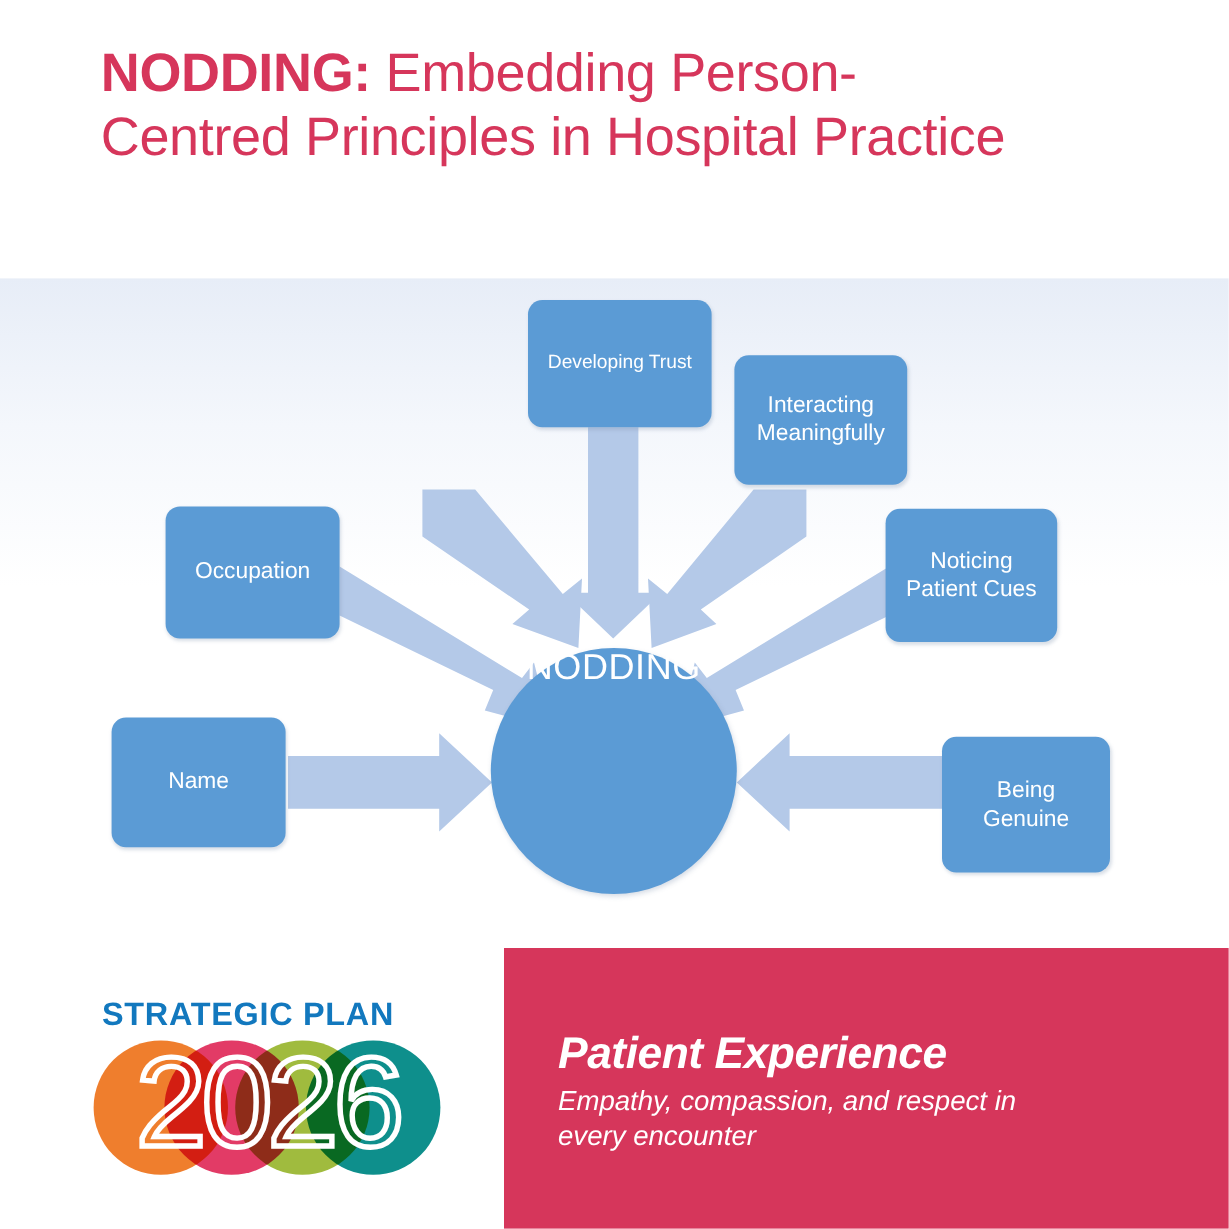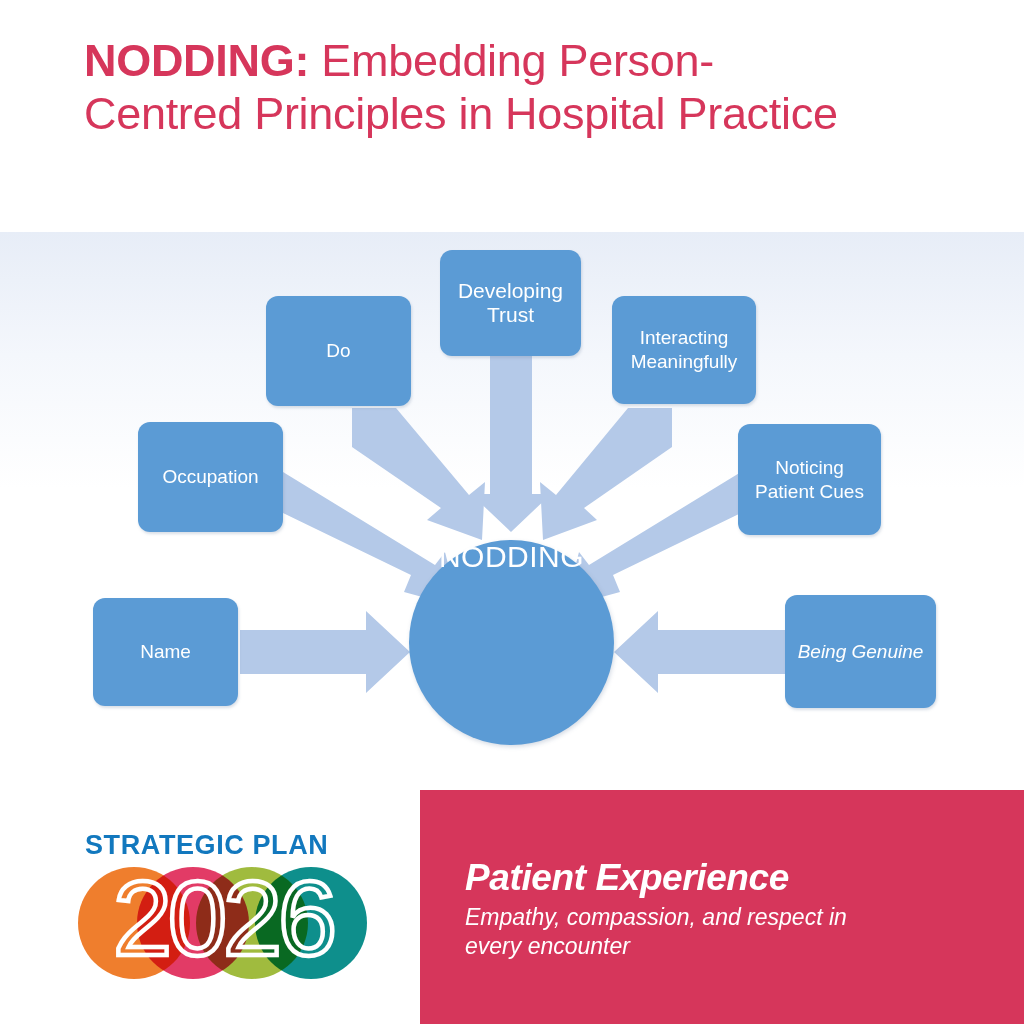--- a/index.html
+++ b/index.html
@@ -65,26 +65,26 @@
     display: flex;
     align-items: center;
     justify-content: center;
     box-shadow: 1px 2px 3px rgba(120,140,170,0.28);
     box-sizing: border-box;
     padding: 4px 8px;
   }
   .node-label { display: block; }
 
   #node-do            { left: 266px; top: 64px;  width: 145px; height: 110px; }
-  #node-developing    { left: 440px; top: 18px;  width: 141px; height: 106px; font-size: 21px; text-align: center; }
+  #node-developing    { left: 440px; top: 18px;  width: 153px; height: 106px; font-size: 16px; text-align: center; }
   #node-interacting   { left: 612px; top: 64px;  width: 144px; height: 108px; }
   #node-occupation    { left: 138px; top: 190px; width: 145px; height: 110px; }
   #node-noticing      { left: 738px; top: 192px; width: 143px; height: 111px; }
   #node-name          { left: 93px;  top: 366px; width: 145px; height: 108px; align-items: center; }
-  #node-being         { left: 785px; top: 363px; width: 151px; height: 113px; font-style: italic; }
+  #node-being         { left: 785px; top: 382px; width: 140px; height: 113px; }
 
   #center-circle {
     position: absolute;
     left: 409px;
     top: 308px;
     width: 205px;
     height: 205px;
     border-radius: 50%;
     background: #5b9bd5;
     color: #ffffff;
@@ -215,23 +215,20 @@
 
     <g>
       <polygon fill="#b4c9e8" points="741,240 741,281 613,343 620,360 565,375 579,320 589,333 741,240"></polygon>
     </g>
 
     <polygon fill="#b4c9e8" points="240,398 366,398 366,379 410,420 366,461 366,442 240,442"></polygon>
 
     <polygon fill="#b4c9e8" points="785,398 658,398 658,379 614,420 658,461 658,442 785,442"></polygon>
   </svg>
 
-  <div class="node" id="node-do">
-    <span class="node-label">Do</span>
-  </div>
   <div class="node" id="node-developing">
     <span class="node-label">Developing Trust</span>
   </div>
   <div class="node" id="node-interacting">
     <span class="node-label">Interacting Meaningfully</span>
   </div>
   <div class="node" id="node-noticing">
     <span class="node-label">Noticing Patient Cues</span>
   </div>
   <div class="node" id="node-occupation">

